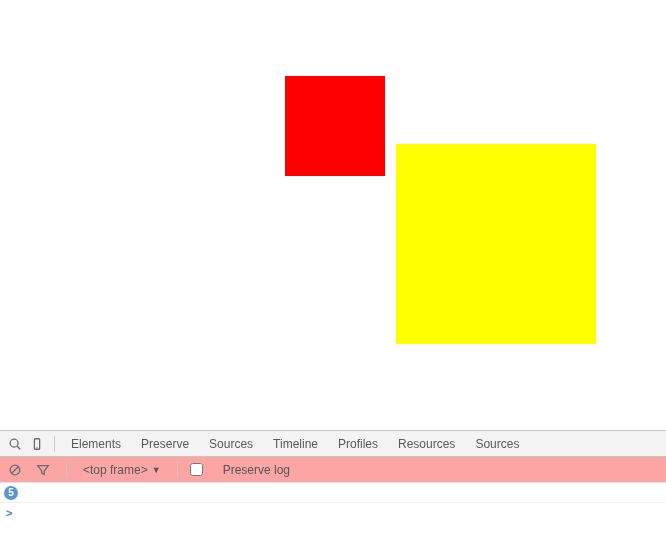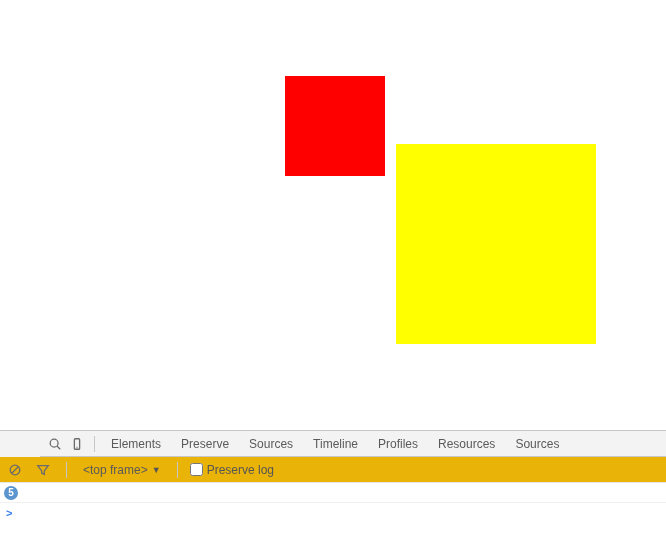--- a/index.html
+++ b/index.html
@@ -4,32 +4,32 @@
   <style>
     * { margin: 0; padding: 0; box-sizing: border-box; }
     html, body { width: 666px; height: 546px; overflow: hidden; font-family: Arial, "Microsoft YaHei", sans-serif; }
     body { display: flex; flex-direction: column; }
 
     .viewport { position: relative; background: #fff; height: 430px; width: 100%; }
     .red-box { position: absolute; background: #ff0000; }
     .yellow-box { position: absolute; background: #ffff00; }
 
     .devtools { border-top: 1px solid #c7c7c7; background: #f3f3f3; font-size: 12px; color: #5a5a5a; display: flex; flex-direction: column; height: 116px; }
-    .dt-tabs { display: flex; align-items: center; height: 26px; border-bottom: 1px solid #c7c7c7; padding: 0 4px; gap: 0; margin-left: 40px; }
+    .dt-tabs { display: flex; align-items: center; height: 26px; border-bottom: 1px solid #c7c7c7; padding: 0 4px; gap: 0; }
     .dt-icon { width: 22px; display: flex; align-items: center; justify-content: center; color: #6b6b6b; cursor: pointer; height: 100%; }
     .dt-icon svg { width: 14px; height: 14px; }
     .dt-sep { width: 1px; height: 16px; background: #c7c7c7; margin: 0 6px; }
     .dt-tab { padding: 0 10px; height: 100%; display: flex; align-items: center; cursor: pointer; color: #5a5a5a; }
     .dt-tab.active { background: #fff; border-left: 1px solid #c7c7c7; border-right: 1px solid #c7c7c7; color: #333; position: relative; }
     .dt-tab.active::after { content: ""; position: absolute; left: 0; right: 0; bottom: -1px; height: 1px; background: #fff; }
 
-    .dt-toolbar { display: flex; align-items: center; height: 26px; background: #eab308; border-bottom: 1px solid #e6e6e6; padding: 0 4px; gap: 6px; }
+    .dt-toolbar { display: flex; align-items: center; height: 26px; background: #fca5a5; border-bottom: 1px solid #e6e6e6; padding: 0 4px; gap: 6px; }
     .dt-toolbar .frame { display: flex; align-items: center; gap: 4px; padding: 0 4px; cursor: pointer; }
     .dt-toolbar .triangle { font-size: 9px; color: #555; }
-    .dt-toolbar label { display: flex; align-items: flex-start; gap: 4px; color: #555; cursor: pointer; }
+    .dt-toolbar label { display: flex; align-items: flex-start; gap: 20px; color: #555; cursor: pointer; }
     .dt-toolbar input[type=checkbox] { margin: 0; }
 
     .dt-log { flex: 1; background: #fff; overflow: auto; font-size: 12px; }
     .log-row { display: flex; align-items: center; height: 20px; padding: 0 4px; gap: 6px; border-bottom: 1px solid #f0f0f0; }
     .badge { min-width: 14px; height: 14px; border-radius: 7px; background: #5b95cf; color: #fff; font-size: 10px; display: flex; align-items: center; justify-content: center; padding: 0 4px; font-weight: bold; }
     .log-msg { color: #222; }
     .prompt-row { display: flex; align-items: center; height: 20px; padding: 0 6px; }
     .prompt { color: #367cf1; font-weight: bold; font-size: 11px; }
   </style>
 </head>

